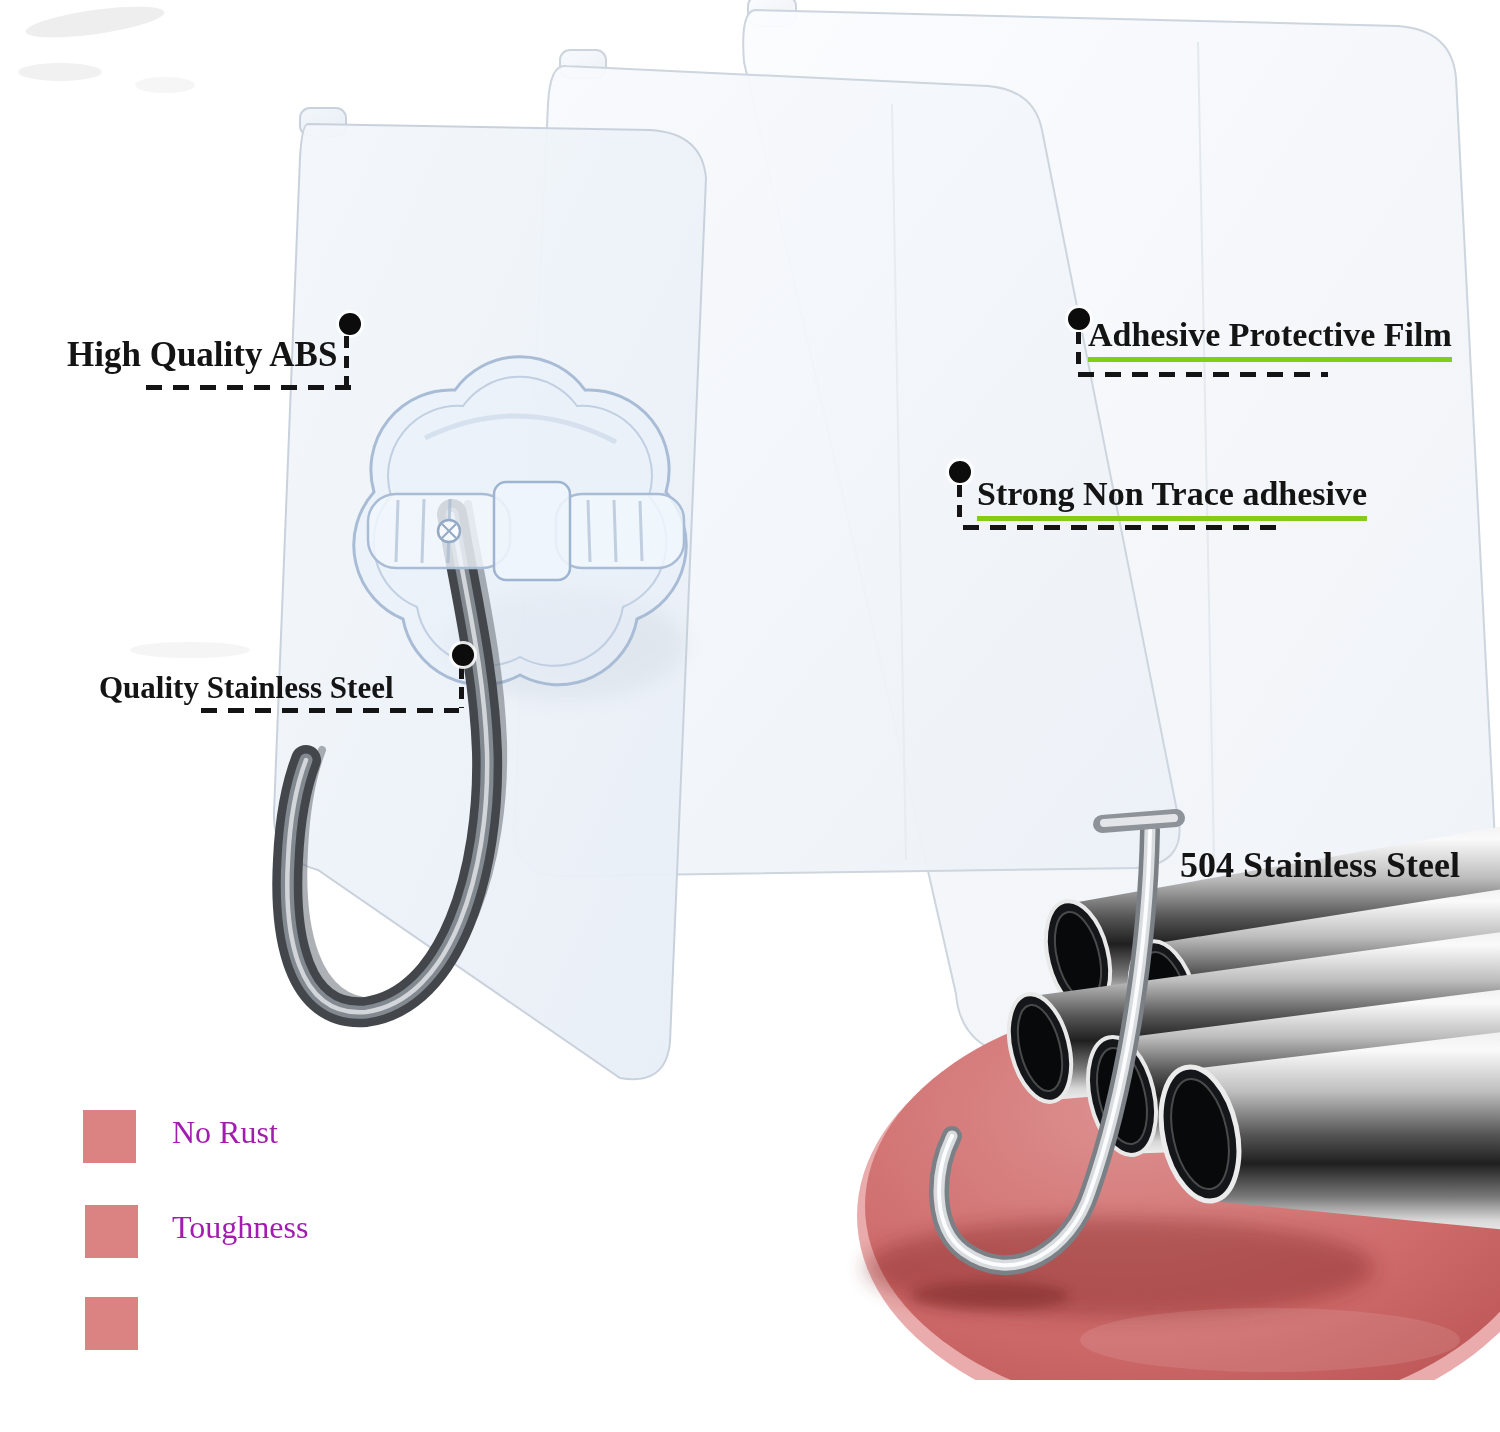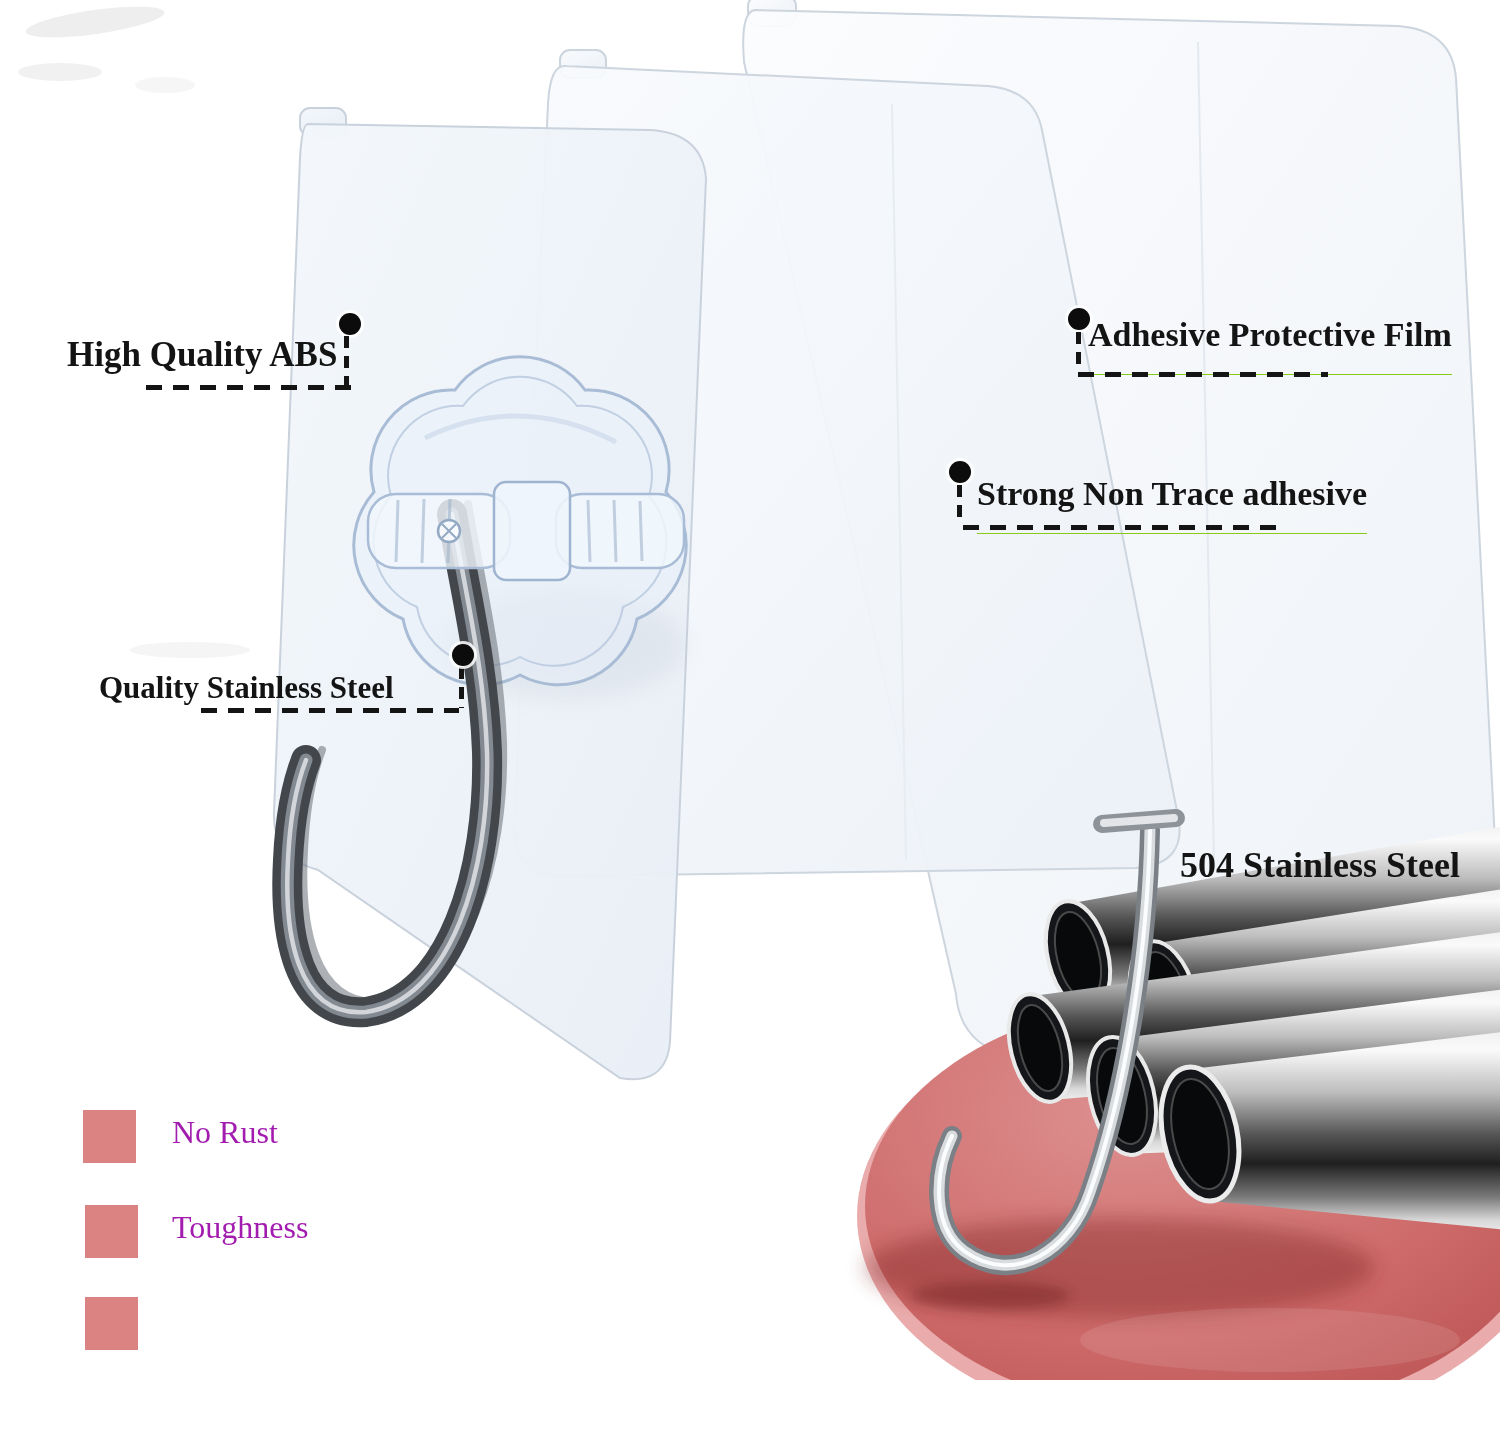--- a/index.html
+++ b/index.html
@@ -4,21 +4,21 @@
 <style>
   html,body{margin:0;padding:0;background:#ffffff;}
   .canvas{
     position:relative;width:1500px;height:1380px;background:#ffffff;overflow:hidden;
     font-family:"Liberation Serif","DejaVu Serif",serif;
   }
   .art{position:absolute;left:0;top:0;width:1500px;height:1432px;}
   .callout-text{
     position:absolute;font-weight:bold;color:#141414;white-space:nowrap;line-height:1.08;
   }
-  .solid-underline{border-bottom:1px solid #84cc16;padding-bottom:20px;}
+  .solid-underline{border-bottom:5px solid #84cc16;padding-bottom:3px;}
   .dot{
     position:absolute;width:22px;height:22px;border-radius:50%;background:#0c0c0c;
     box-shadow:0 0 0 3px rgba(255,255,255,0.85);
   }
   .hdash{
     position:absolute;height:5px;
     background:repeating-linear-gradient(90deg,#141414 0 16px,transparent 16px 27px);
   }
   .vdash{
     position:absolute;width:5px;

